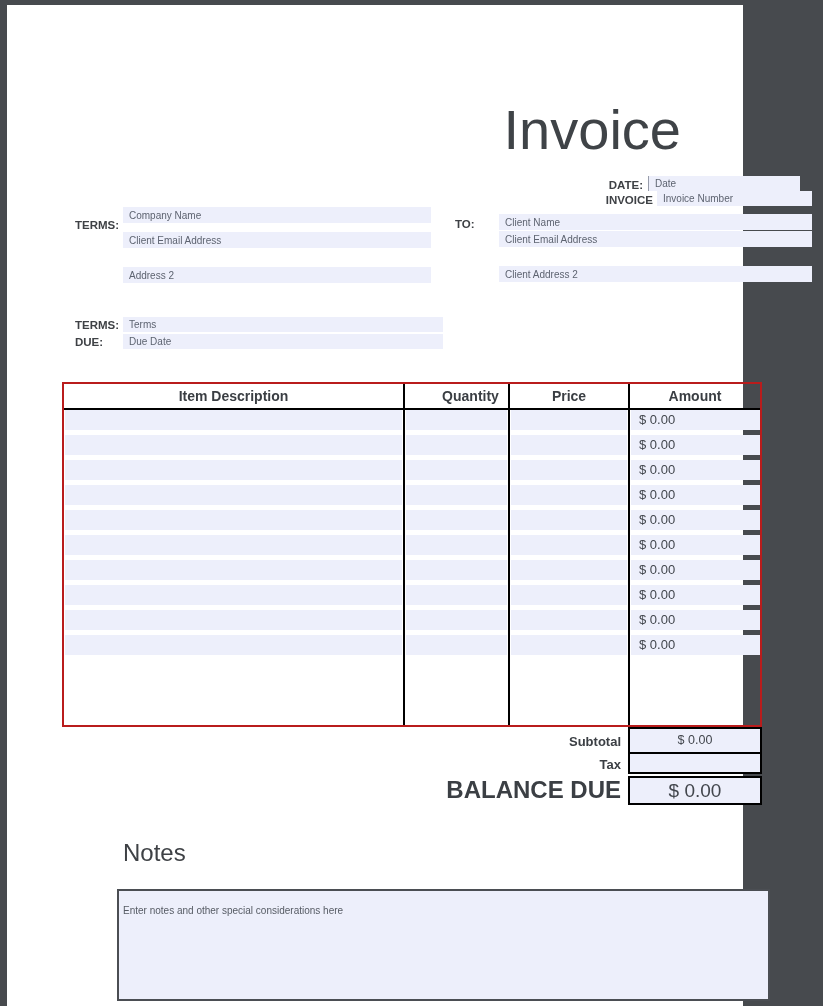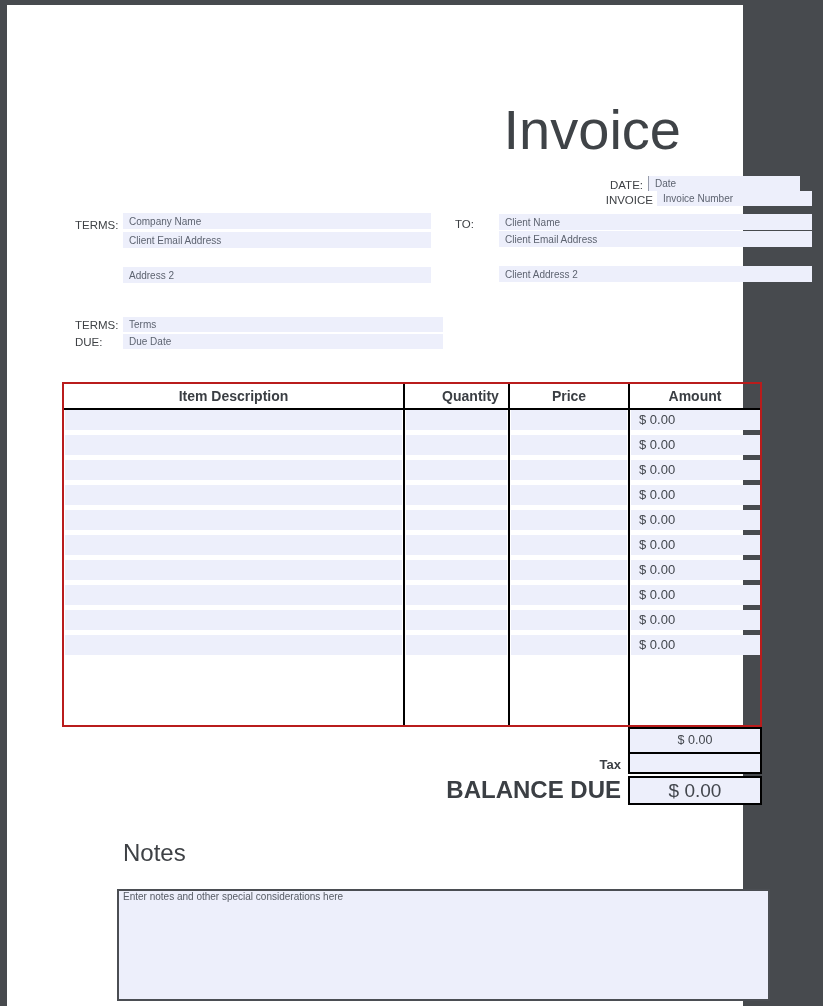--- a/index.html
+++ b/index.html
@@ -15,21 +15,21 @@
     background: #ffffff;
   }
 
   .invoice-title {
     position: absolute; top: 95px; right: 62px;
     font-size: 56px; line-height: 60px; font-weight: 500;
     color: #3f4347; letter-spacing: 0px;
   }
 
   .lbl {
-    position: absolute; font-weight: normal; font-size: 11.5px;
+    position: absolute; font-weight: bold; font-size: 11.5px;
     color: var(--text, #3e4145); line-height: 13px;
   }
   .lbl.r { text-align: right; }
 
   .field {
     position: absolute; border: 0; outline: none;
     background: var(--field-bg, #edeffb);
     font-family: "Liberation Sans", sans-serif;
     font-size: 10px; color: var(--text, #3e4145);
     padding: 0 0 0 6px;
@@ -75,38 +75,38 @@
   .notes-heading {
     position: absolute; left: 116px; top: 833px;
     font-size: 24px; line-height: 30px; font-weight: 500; color: #3e4145;
   }
   .notes-area {
     position: absolute; left: 110px; top: 884px;
     width: 653px; height: 112px;
     border: 2px solid #4b4e53; background: var(--field-bg, #edeffb);
     font-family: "Liberation Sans", sans-serif;
     font-size: 10px; color: var(--text, #3e4145);
-    padding: 0 4px; resize: none; outline: none;
+    padding: 14px 4px; resize: none; outline: none;
   }
   .notes-area::placeholder { color: #565b64; opacity: 1; }
 </style>
 </head>
 <body>
 
 <div class="page">
 
   <div class="invoice-title">Invoice</div>
 
   <div class="lbl r" style="left:500px; top:174px; width:136px;">DATE:</div>
   <input class="field caret-left" style="left: 641px; top: 171px; width: 152px; height: 15px;" placeholder="Date">
   <div class="lbl r" style="left:500px; top:189px; width:146px;">INVOICE</div>
   <input class="field" style="left: 650px; top: 186px; width: 155px; height: 15px;" placeholder="Invoice Number">
 
   <div class="lbl" style="left:68px; top:214px;">TERMS:</div>
-  <input class="field" style="left: 116px; top: 208px; width: 308px; height: 16px;" placeholder="Company Name">
+  <input class="field" style="left: 116px; top: 202px; width: 308px; height: 16px;" placeholder="Company Name">
   <input class="field" style="left: 116px; top: 227px; width: 308px; height: 16px;" placeholder="Client Email Address">
   <input class="field" style="left: 116px; top: 262px; width: 308px; height: 16px; " placeholder="Address 2">
 
   <div class="lbl" style="left:448px; top:213px;">TO:</div>
   <input class="field" style="left: 492px; top: 209px; width: 313px; height: 16px;" placeholder="Client Name">
   <input class="field" style="left: 492px; top: 226px; width: 313px; height: 16px;" placeholder="Client Email Address">
   <input class="field" style="left: 492px; top: 261px; width: 313px; height: 16px;" placeholder="Client Address 2">
 
   <div class="lbl" style="left:68px; top:314px;">TERMS:</div>
   <div class="lbl" style="left:68px; top:331px;">DUE:</div>
@@ -179,20 +179,21 @@
         </div>
         <div class="trow" style="top: 251px;">
           <input class="cbox cdesc" style="">
           <input class="cbox cqty" style="">
           <input class="cbox cprice" style="">
           <div class="cbox camount">$ 0.00</div>
         </div>
       </div>
   </div>
 
+  <div class="tot-lbl" style="left:420px; top:726px; width:194px; font-size:13px; line-height:21px;">Subtotal</div>
   <div class="tot-box" style="top:722px; height:27px; font-size:12.5px; line-height:23px;">$ 0.00</div>
 
   <div class="tot-lbl" style="left:420px; top:750px; width:194px; font-size:13px; line-height:20px;">Tax</div>
   <input class="tot-box" style="top: 747px; height: 22px; font-size: 12.5px;" value="">
 
   <div class="tot-lbl" style="left:300px; top:770px; width:314px; font-size:24px; line-height:30px;">BALANCE DUE</div>
   <div class="tot-box" style="top:771px; height:29px; font-size:19px; line-height:25px;">$ 0.00</div>
 
   <div class="notes-heading">Notes</div>
   <textarea class="notes-area" placeholder="Enter notes and other special considerations here" style=""></textarea>

